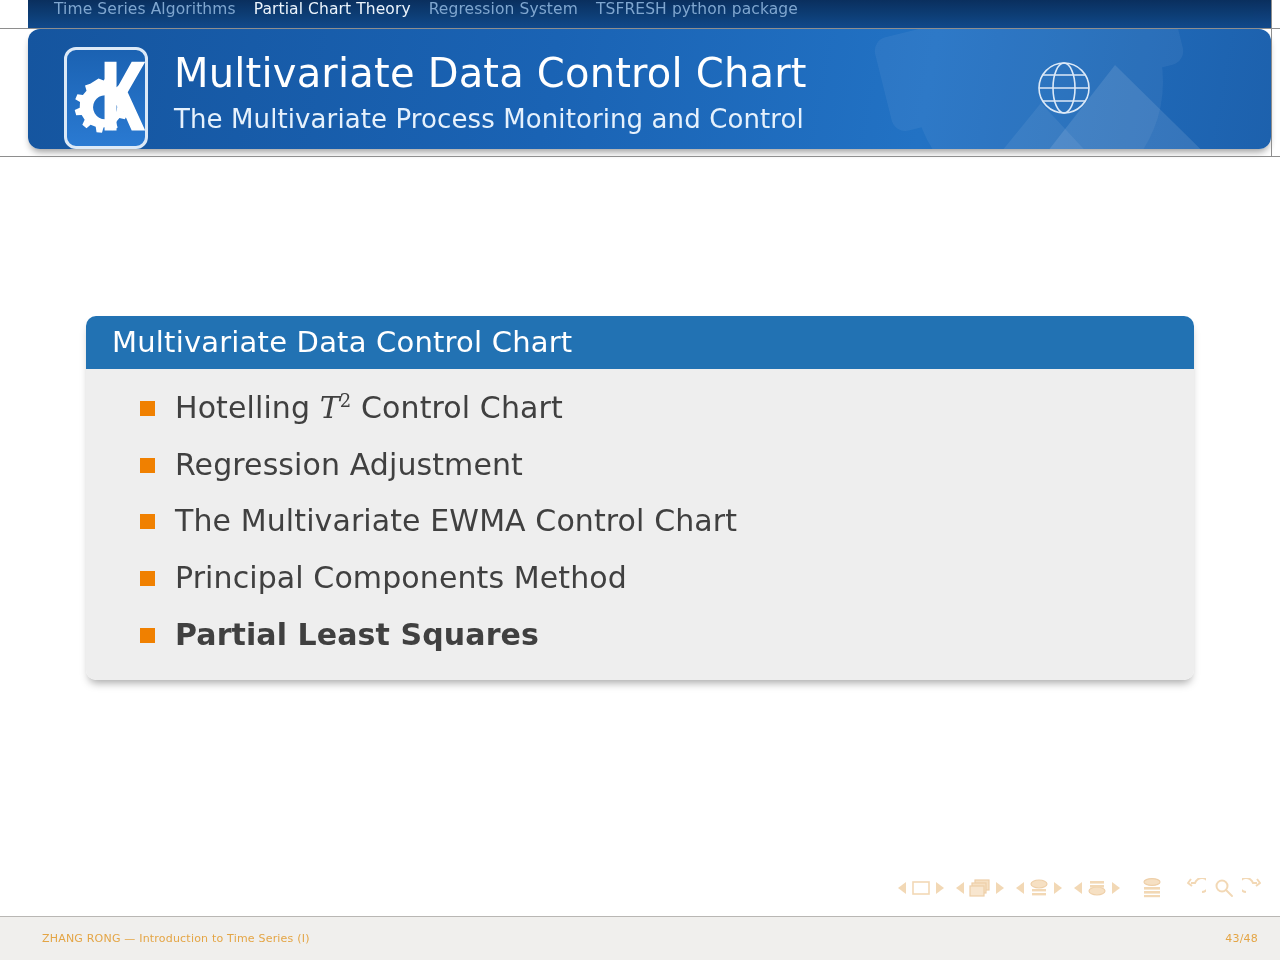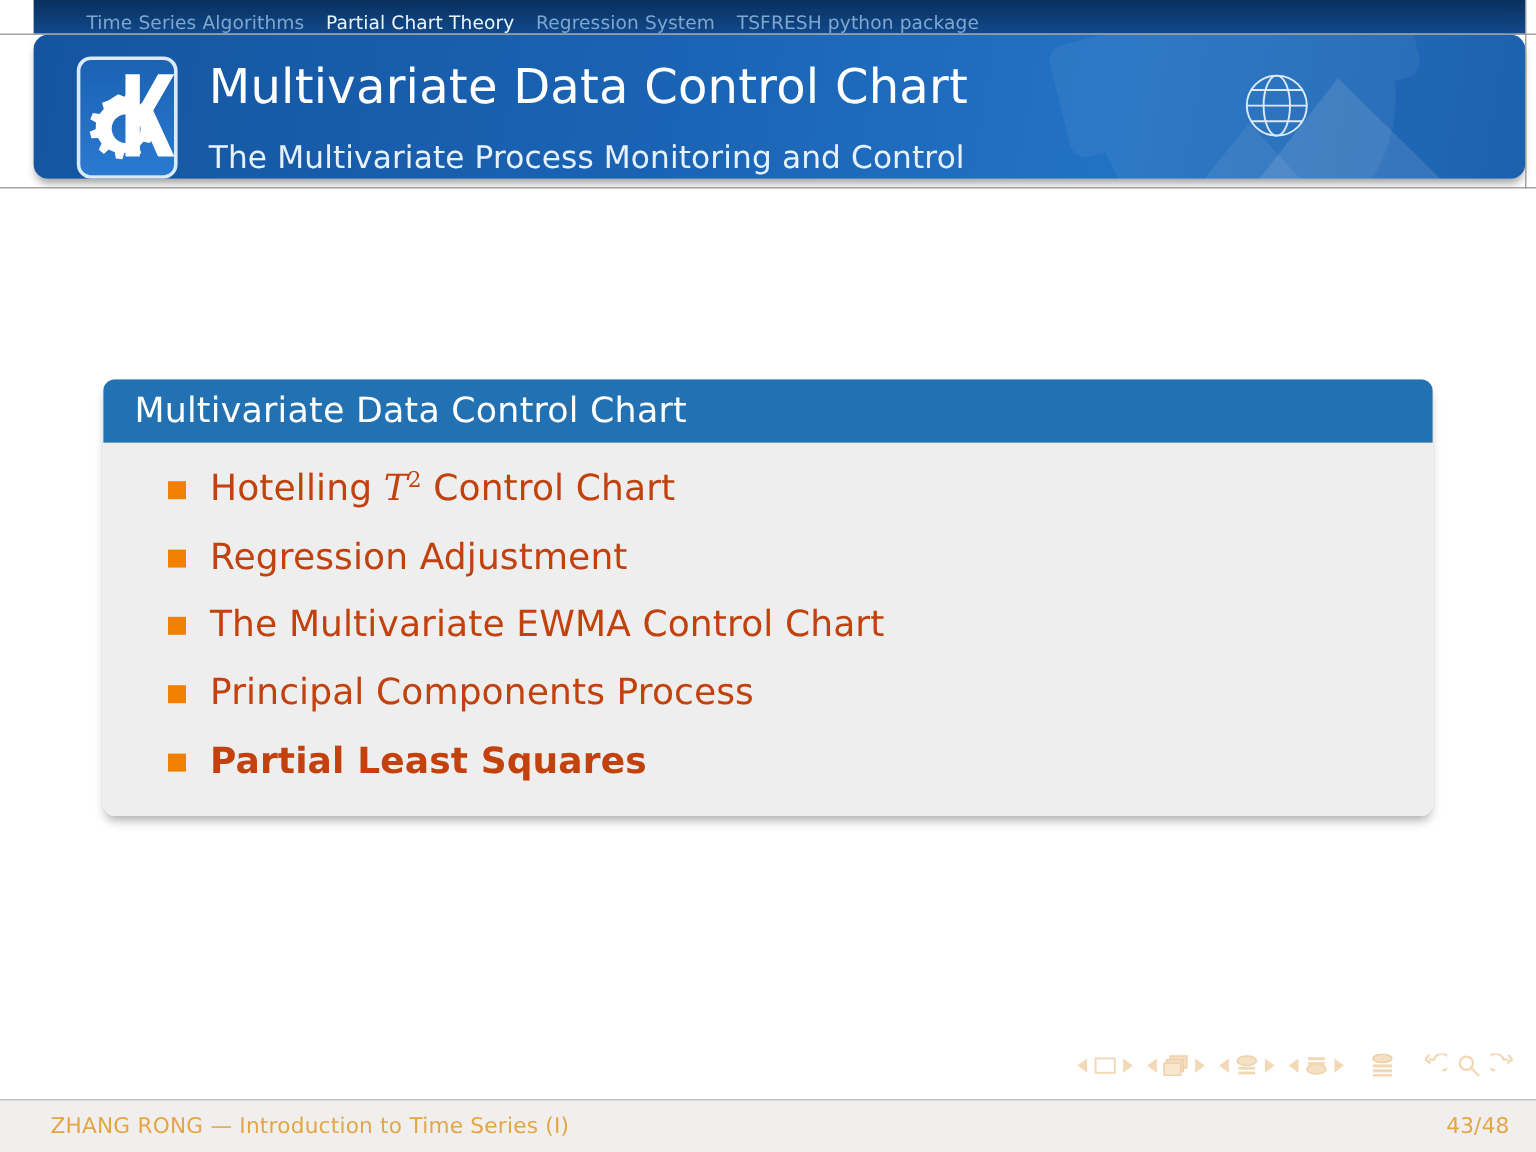--- a/index.html
+++ b/index.html
@@ -30,22 +30,22 @@
   }
 
   
   #navbar {
     position:absolute; left:28px; top:0; width:1243px; height:28px;
     background:linear-gradient(180deg,#0a2f5e 0%, #0d3e76 55%, #11498b 100%);
     z-index:4;
     overflow:hidden;
   }
   #navbar-inner {
-    display:flex; align-items:flex-end; height:28px;
-    padding-left:44px; gap:18px;
+    display:flex; align-items:flex-start; height:28px;
+    padding-left:26px; gap:18px;
   }
   .navitem {
     font-family:"DejaVu Sans", sans-serif;
     font-size:15.5px;
     letter-spacing:.1px;
     white-space:nowrap;
     color:#7fa6cf;
   }
   .navitem.active { color:#ecf4fc; }
 
@@ -116,21 +116,21 @@
     position:absolute; left:146px; top:22px; z-index:3;
   }
   #banner-title {
     font-size:40px; font-weight:400; color:#ffffff;
     line-height:1.12; letter-spacing:.2px;
     white-space:nowrap;
   }
   #banner-subtitle {
     font-size:26px; font-weight:400; color:#e6f1fc;
     line-height:1.2; letter-spacing:.1px;
-    margin-top:21px; white-space:nowrap;
+    margin-top:8px; white-space:nowrap;
   }
 
   
   #globe {
     position:absolute; right:176px; top:28px;
     width:62px; height:62px; z-index:4;
   }
   #globe svg { display:block; }
 
   
@@ -164,21 +164,21 @@
   li.item:last-child { margin-bottom:0;font-weight:bold; }
   .bullet {
     width:15px; height:15px;
     background:#f08000;
     margin-top:13px;
     margin-right:20px;
     flex:0 0 auto;
   }
   .item-text {
     font-size:30px;
-    color:#c2410c;
+    color:#404040;
     line-height:1.32;
     letter-spacing:.1px;
   }
   .item-text .mathvar {
     font-family:"DejaVu Serif", serif;
     font-style:italic;
     font-size:30px;
   }
   .item-text sup {
     font-family:"DejaVu Serif", serif;
@@ -211,21 +211,21 @@
     background:#f0efed;
     border-top:1px solid #b9b7b4;
     z-index:3;
   }
   #footer-inner {
     display:flex; align-items:center; justify-content:space-between;
     height:43px;
     padding:0 22px 0 42px;
   }
   #footer-left, #footer-right {
-    font-size:18px;
+    font-size:11px;
     color:#e4a545;
     letter-spacing:.2px;
     white-space:nowrap;
   }
 </style>
 </head>
 <body>
 
 <div id="slide">
 
@@ -297,21 +297,21 @@
           <span class="item-text">Regression Adjustment</span>
         </li>
 
         <li class="item">
           <span class="bullet"></span>
           <span class="item-text">The Multivariate EWMA Control Chart</span>
         </li>
 
         <li class="item">
           <span class="bullet"></span>
-          <span class="item-text">Principal Components Process</span>
+          <span class="item-text">Principal Components Method</span>
         </li>
 
         <li class="item">
           <span class="bullet"></span>
           <span class="item-text">Partial Least Squares</span>
         </li>
 
       </ul>
     </div>
   </div>

